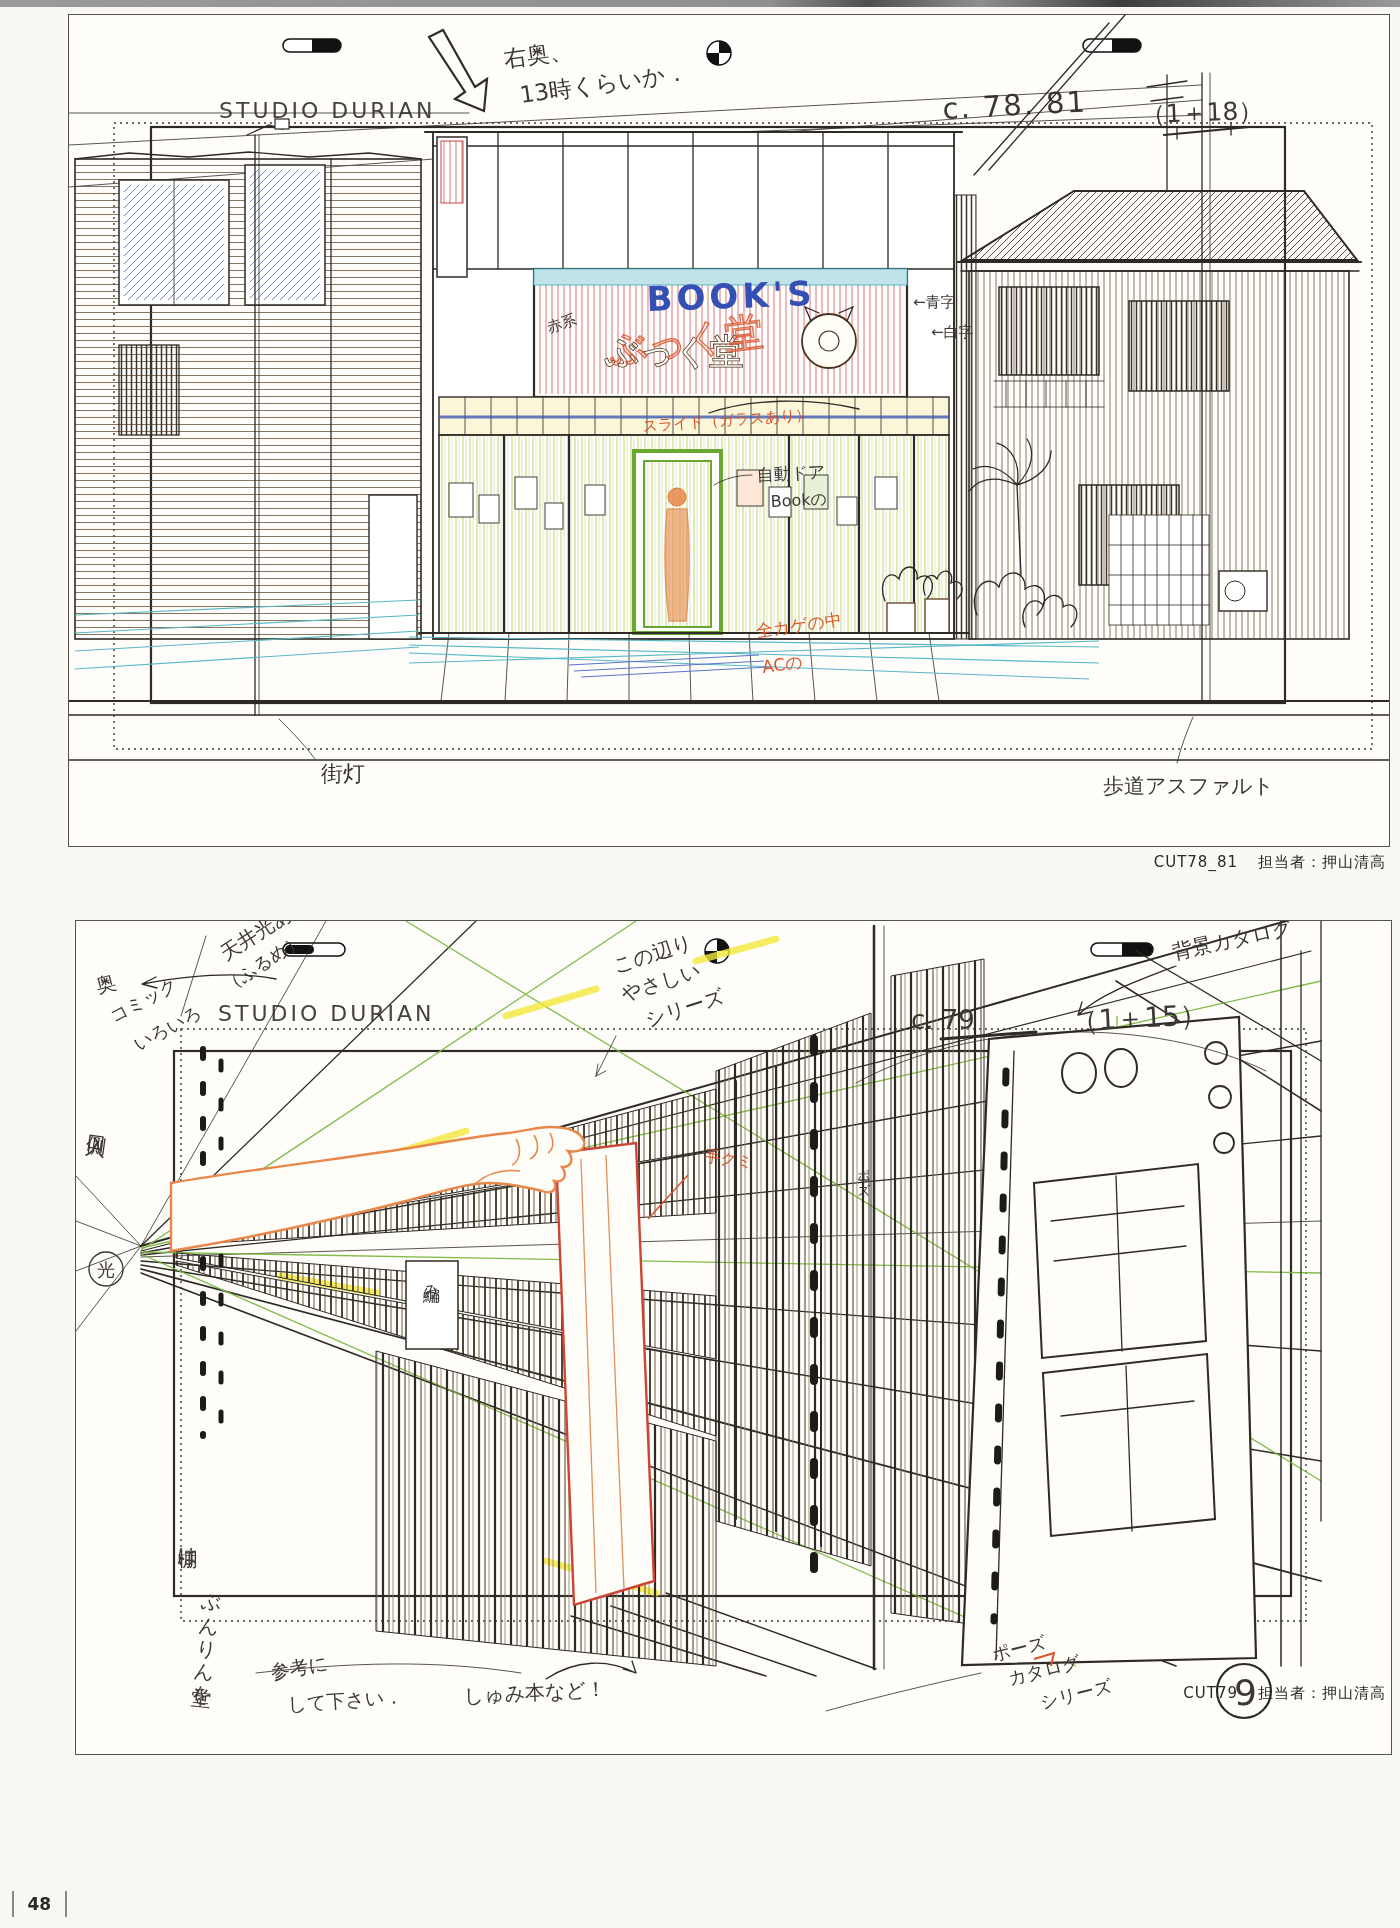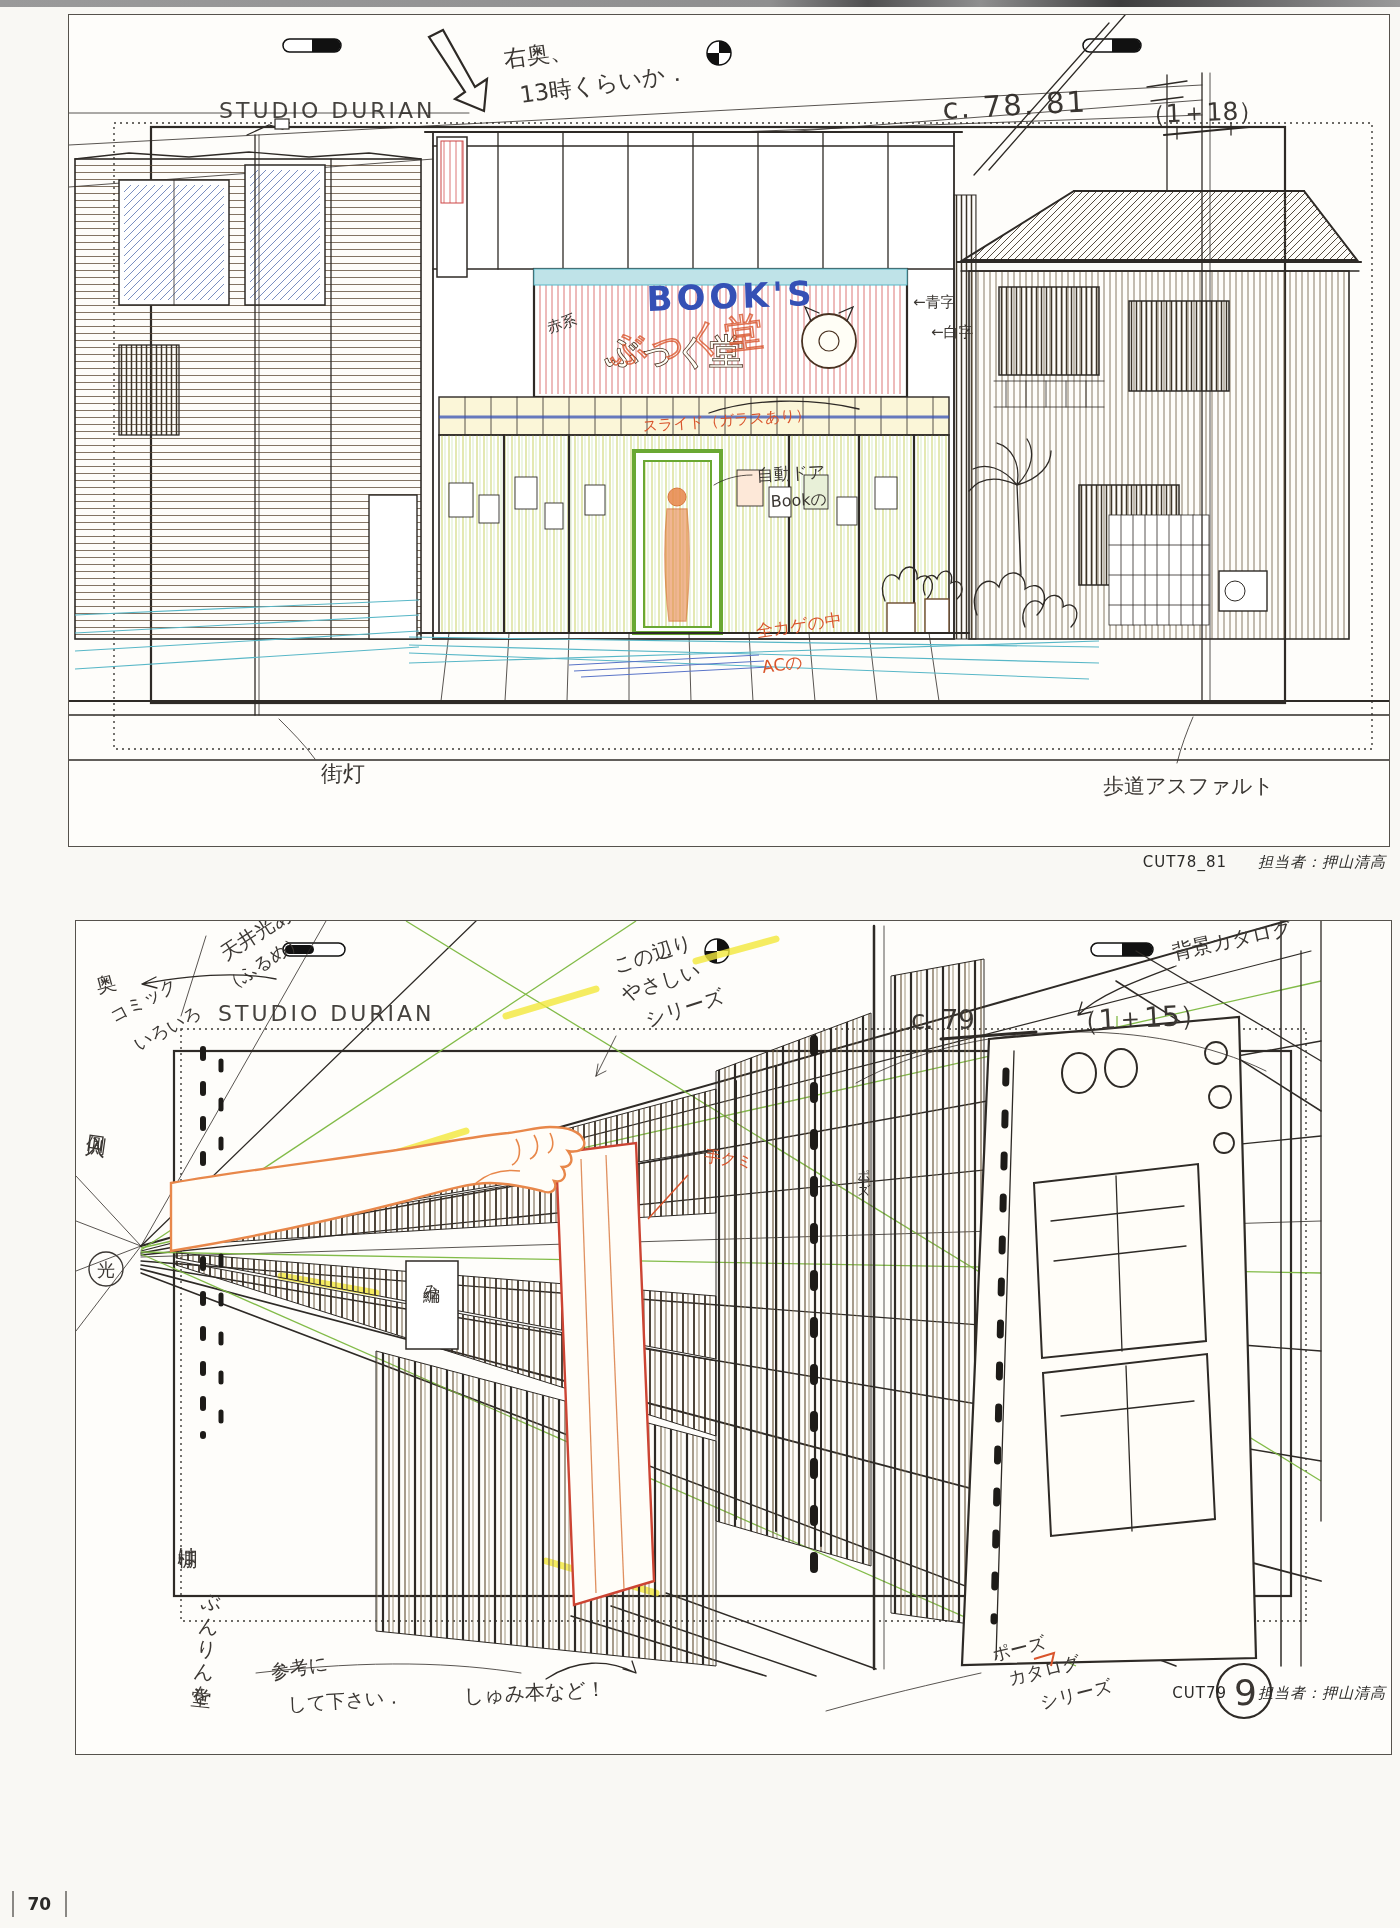--- a/index.html
+++ b/index.html
@@ -4,21 +4,21 @@
 <style>
   html,body{margin:0;padding:0;background:#e8e6e2;}
   .page{position:relative;width:1400px;height:1928px;background:#f9f8f4;overflow:hidden;
         font-family:"DejaVu Sans",sans-serif;border-right:2px solid #c9c6bf;}
   .scan-top{position:absolute;left:0;top:0;width:100%;height:7px;
         background:linear-gradient(90deg,#9a9a9a 0%,#8f8f8f 55%,#4f4f4f 62%,#8f8f8f 70%,#3d3d3d 80%,#9a9a9a 100%);}
   .panel{position:absolute;background:#fefdfa;border:1.6px solid #56524c;}
   .panel1{left:68px;top:14px;width:1320px;height:831px;}
   .panel2{left:75px;top:920px;width:1315px;height:833px;}
   .caption{position:absolute;right:14px;font-size:15px;color:#2b2a28;letter-spacing:1px;}
-  .caption .staff{margin-left:31px;font-style:italic;}
+  .caption .staff{margin-left:20px;}
   .caption1{top:853px;}
   .caption2{top:1684px;}
   .pageno{position:absolute;left:12px;top:1891px;display:flex;align-items:center;gap:14px;
           font-size:17px;color:#2b2a28;font-weight:bold;}
   .pageno .bar{display:block;width:1.5px;height:26px;background:#8a8884;}
   svg{display:block;width:100%;height:100%;}
   .ln{fill:none;stroke:#2e2a26;stroke-width:1.3;stroke-linecap:round;}
   .thin{stroke-width:.8;}.t2{stroke-width:2.2;}.t3{stroke-width:3;}
   .dot{fill:none;stroke:#3c3a36;stroke-width:1.4;stroke-dasharray:2 4;}
   .grn{stroke:#7cb83f;stroke-width:1.3;opacity:.95;}
@@ -525,16 +525,16 @@
     </g>
   </svg>
   </div>
 
   <div class="caption caption2">
     <span>CUT79</span><span class="staff">担当者：押山清高</span>
   </div>
 
   <div class="pageno">
     <span class="bar"></span>
-      <span>70</span>
+      <span>48</span>
       <span class="bar"></span>
   </div>
 </div>
 
 </body></html>

